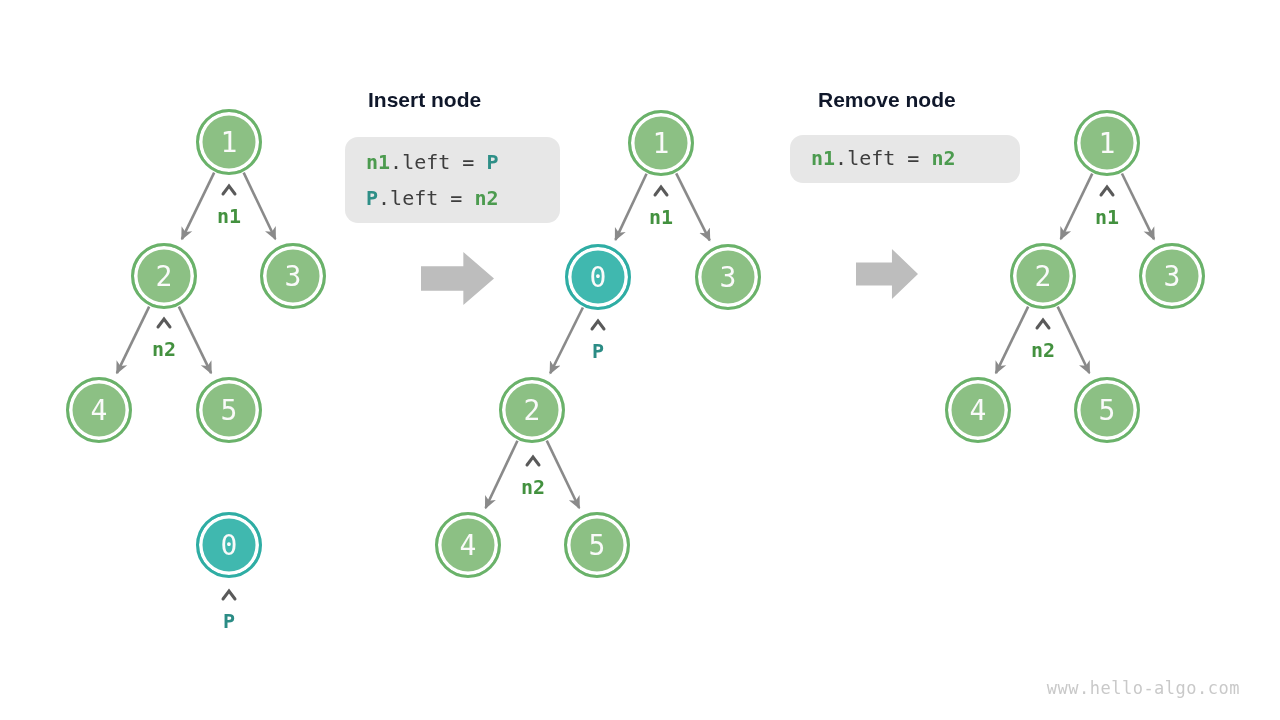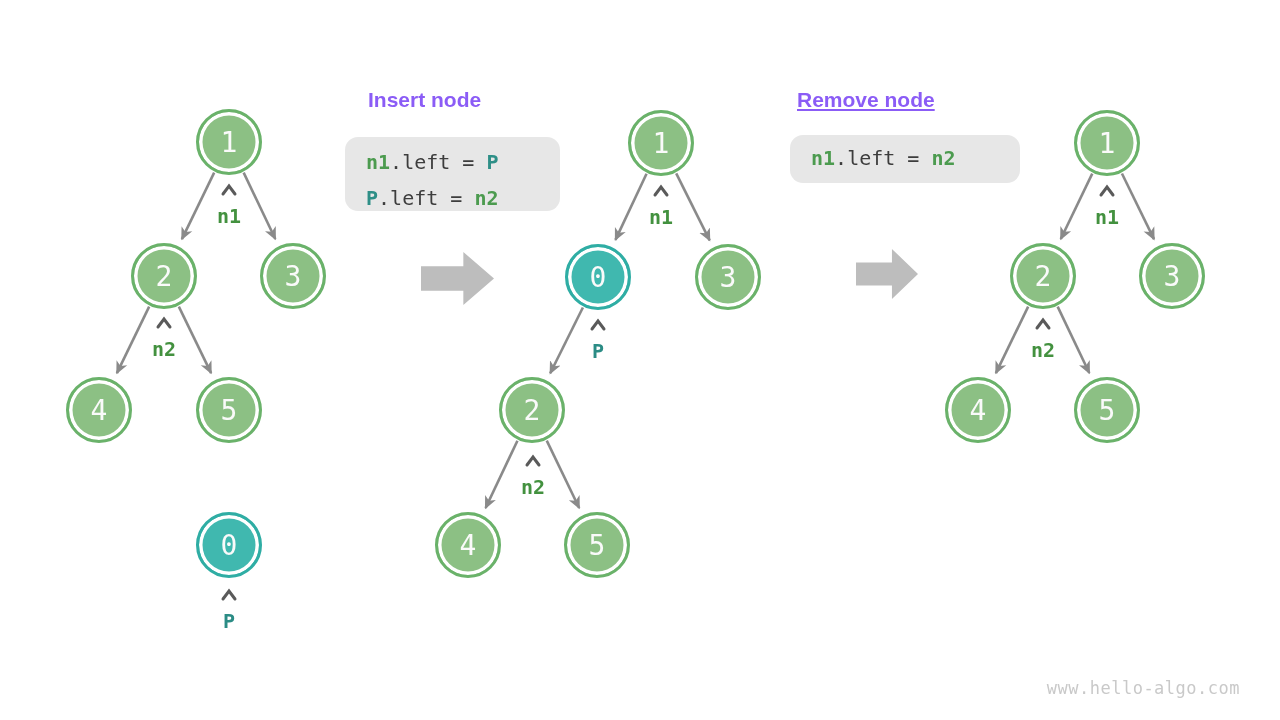--- a/index.html
+++ b/index.html
@@ -15,21 +15,21 @@
   }
   #edges-layer {
     position: absolute; left: 0; top: 0;
     width: 1280px; height: 720px;
   }
   .heading {
     position: absolute;
     font-family: "Liberation Sans", sans-serif;
     font-size: 21px;
     font-weight: 700;
-    color: #8b5cf6;
+    color: #0f172a;
     white-space: nowrap;
   }
   .code-box {
     position: absolute;
     background: #e7e7e7;
     border-radius: 13px;
     box-sizing: border-box;
     padding: 7px 0 0 21px;
     font-family: "DejaVu Sans Mono", monospace;
     font-size: 20px;
@@ -145,24 +145,24 @@
       <div class="tree-node green" style="left: 1074px; top: 110px;">1</div>
       <div class="tree-node green" style="left: 1010px; top: 243px;">2</div>
       <div class="tree-node green" style="left: 1139px; top: 243px;">3</div>
       <div class="tree-node green" style="left: 945px; top: 377px;">4</div>
       <div class="tree-node green" style="left: 1074px; top: 377px;">5</div>
       <div class="pointer-label green" style="left: 1107px; top: 217px;">n1</div>
       <div class="pointer-label green" style="left: 1043px; top: 350px;">n2</div>
     </div>
 
   <div class="heading" style="left:368px; top:88px;">Insert node</div>
-  <div class="heading" style="left:797px; top:88px;text-decoration:underline;">Remove node</div>
+  <div class="heading" style="left:818px; top:88px;">Remove node</div>
 
   <div id="code-layer">
-      <div class="code-box" style="left: 345px; top: 137px; width: 215px; height: 74px;">
+      <div class="code-box" style="left: 345px; top: 137px; width: 215px; height: 86px;">
         <div class="code-line"><span class="tok-green">n1</span><span class="tok-plain">.left = </span><span class="tok-teal">P</span></div>
         <div class="code-line"><span class="tok-teal">P</span><span class="tok-plain">.left = </span><span class="tok-green">n2</span></div>
       </div>
       <div class="code-box single" style="left: 790px; top: 135px; width: 230px; height: 48px;">
         <div class="code-line"><span class="tok-green">n1</span><span class="tok-plain">.left = </span><span class="tok-green">n2</span></div>
       </div>
     </div>
 
   <div class="watermark">www.hello-algo.com</div>
 </div>

